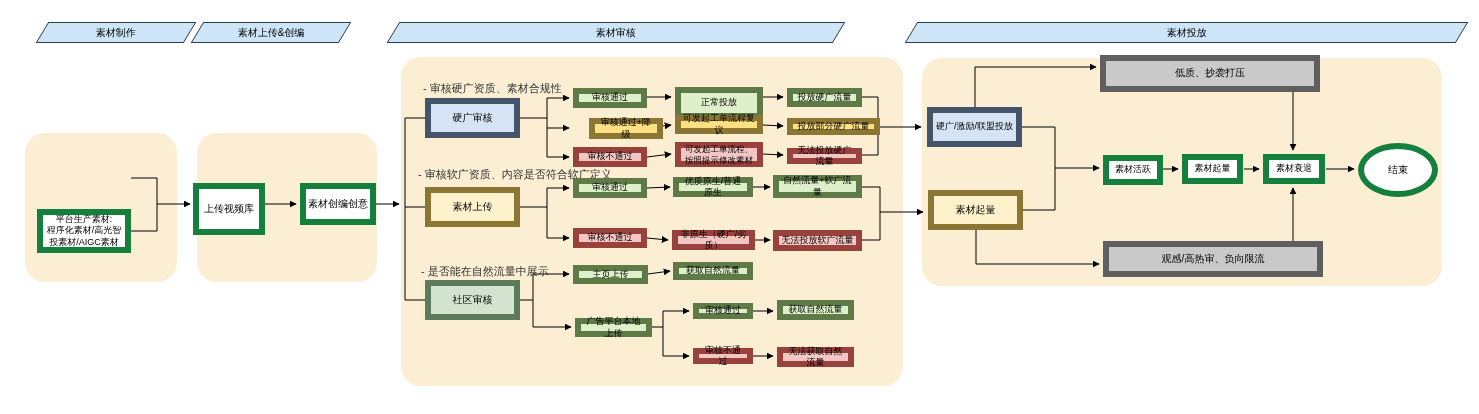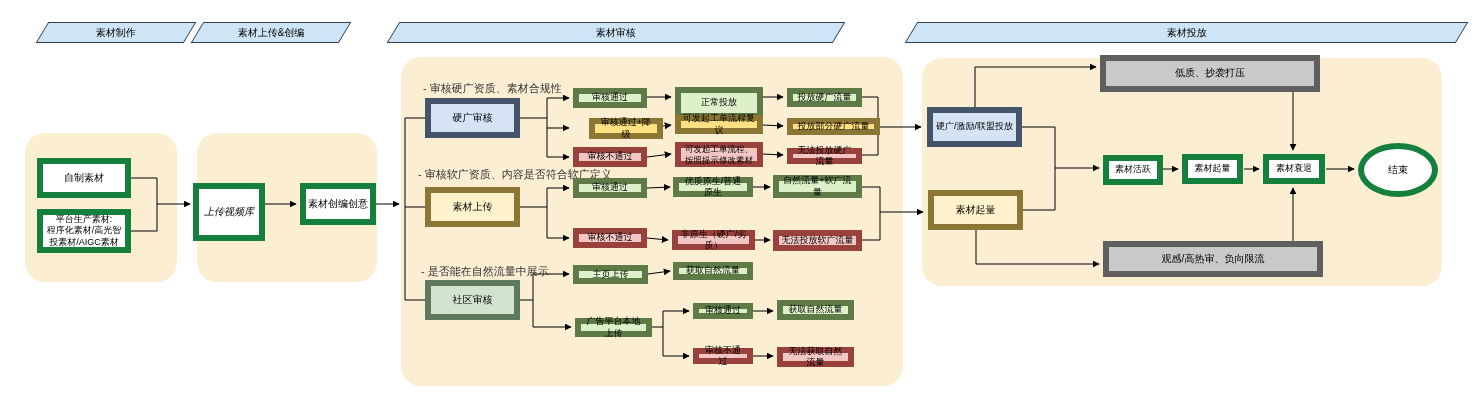--- a/index.html
+++ b/index.html
@@ -130,25 +130,24 @@
       <path d="M1293,92 V150" marker-end="url(#arr)"></path>
       <path d="M1293,241 V188" marker-end="url(#arr)"></path>
       <path d="M976,230 V264 H1099" marker-end="url(#arr)"></path>
     </g>
   </svg>
 
   <div class="note" style="left:423px;top:81px;">- 审核硬广资质、素材合规性</div>
   <div class="note" style="left:418px;top:167px;">- 审核软广资质、内容是否符合软广定义</div>
   <div class="note" style="left:421px;top:264px;">- 是否能在自然流量中展示</div>
 
-  <div class="node" style="left:37px;top:158px;width:94px;height:40px;">自制素材</div>
   <div class="node fs9" style="left:37px;top:209px;width:94px;height:44px;">平台生产素材:
 程序化素材/高光智投素材/AIGC素材</div>
 
-  <div class="node" style="left:193px;top:183px;width:72px;height:58px;font-style:italic;">上传视频库</div>
+  <div class="node" style="left:193px;top:183px;width:72px;height:52px;">上传视频库</div>
   <div class="node" style="left:300px;top:183px;width:76px;height:42px;">素材创编创意</div>
 
   <div class="node v-blue" style="left:425px;top:98px;width:95px;height:40px;">硬广审核</div>
   <div class="node v-green sm" style="left:573px;top:88px;width:74px;height:20px;">审核通过</div>
   <div class="node v-yellow sm" style="left:573px;top:118px;width:74px;height:21px;margin-left:16px;">审核通过+降级</div>
   <div class="node v-pink sm" style="left:573px;top:147px;width:74px;height:20px;">审核不通过</div>
   <div class="node v-green sm" style="left:675px;top:87px;width:88px;height:32px;">正常投放</div>
   <div class="node v-green sm" style="left:787px;top:88px;width:75px;height:19px;">投放硬广流量</div>
   <div class="node v-yellow sm" style="left:675px;top:115px;width:88px;height:19px;">可发起工单流程复议</div>
   <div class="node v-yellow sm" style="left:787px;top:118px;width:93px;height:17px;">投放部分硬广流量</div>

